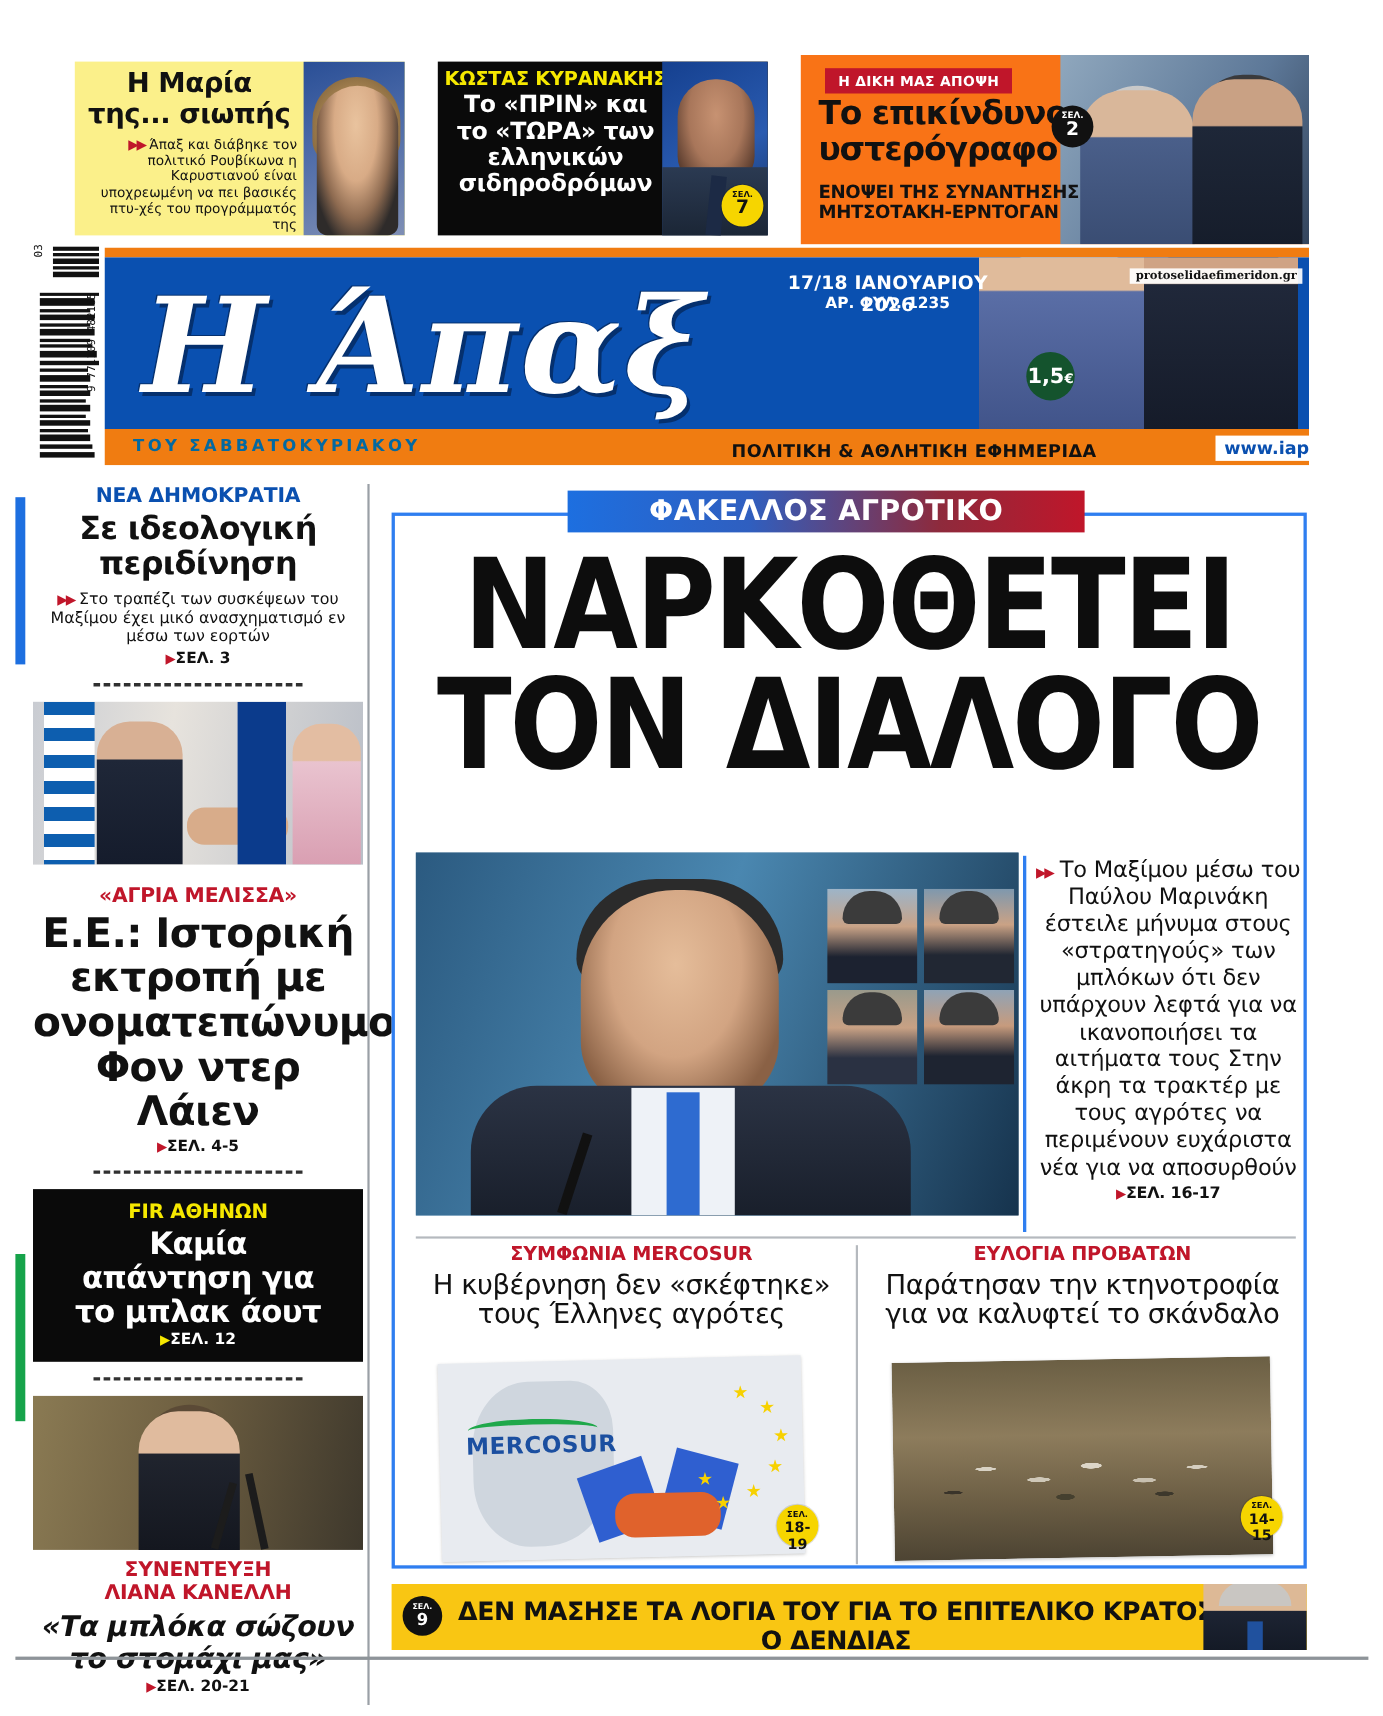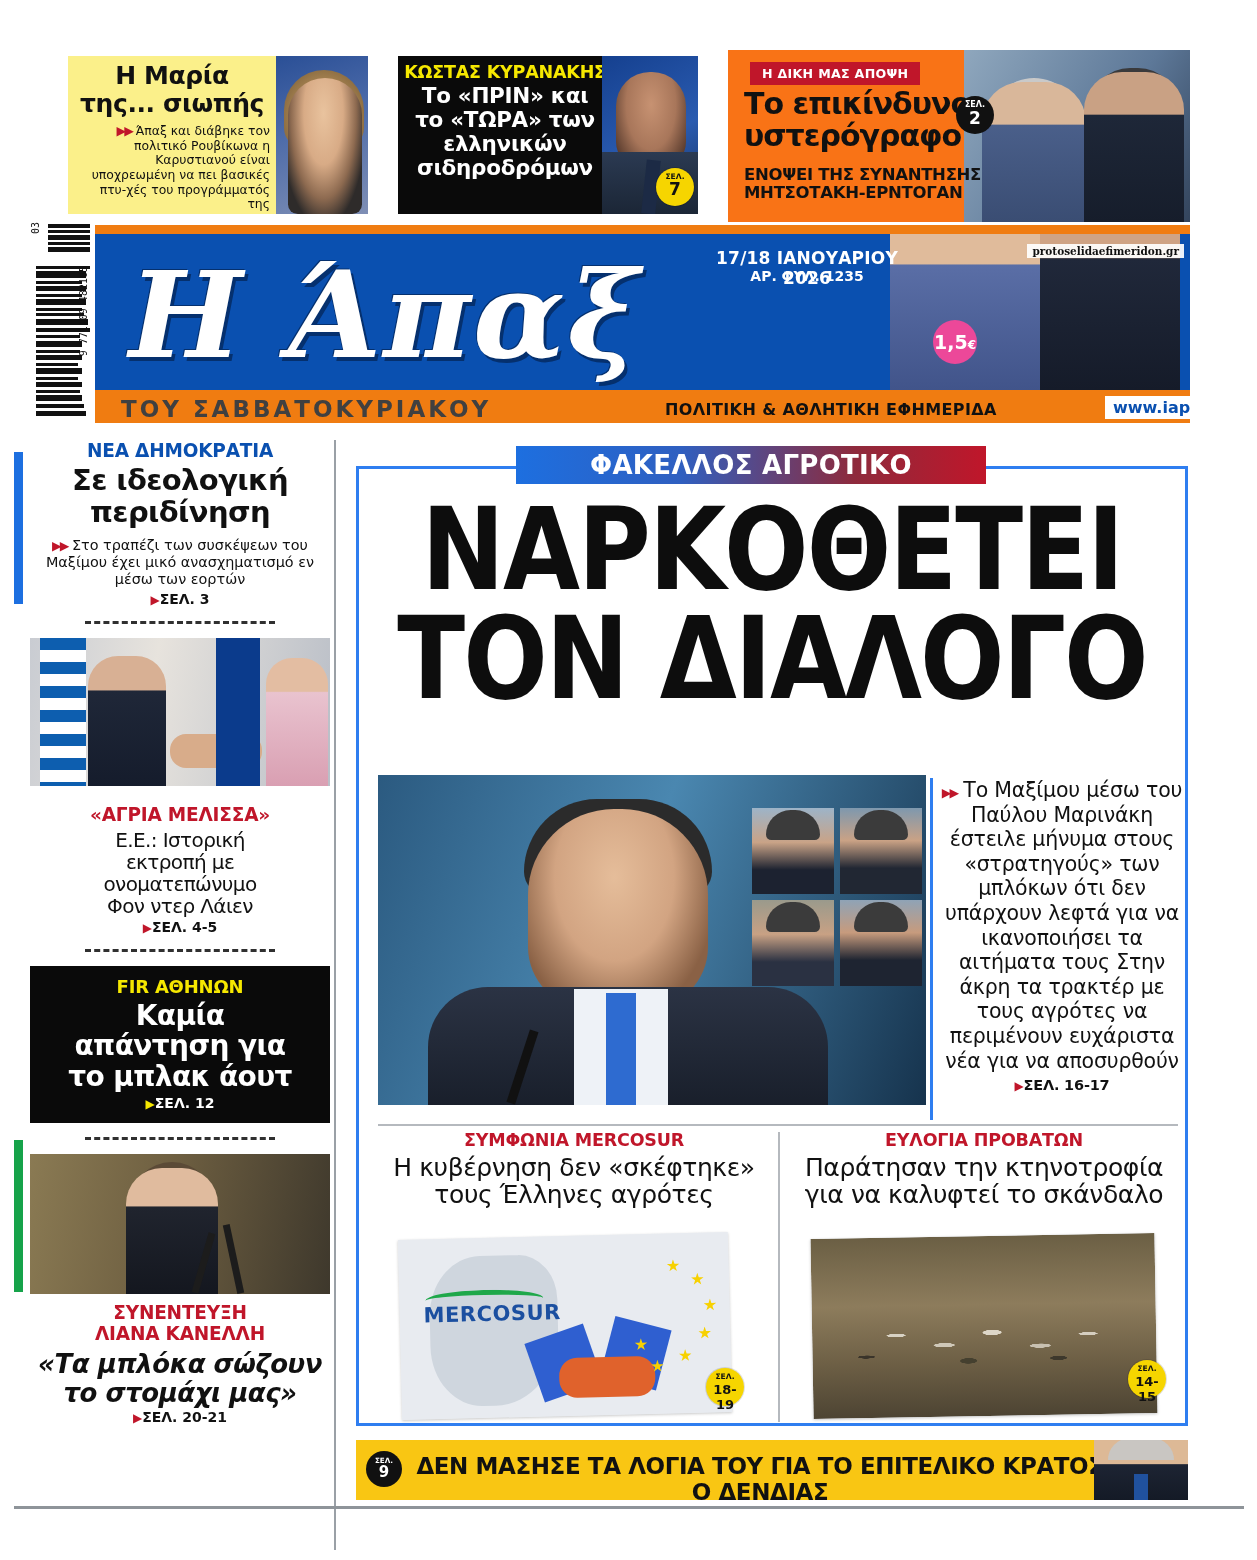--- a/index.html
+++ b/index.html
@@ -71,39 +71,39 @@
   .mh-p1{position:absolute;right:150px;top:-6px;width:150px;height:162px;background:linear-gradient(180deg,#e0bb9b 0%,#e0bb9b 22%,#5a6ea6 23%,#41548a 100%);}
   .mh-p1h{position:absolute;right:158px;top:-8px;width:120px;height:50px;background:#d8d8d8;border-radius:50% 50% 0 0;}
   .mh-p2{position:absolute;right:10px;top:-10px;width:140px;height:166px;background:linear-gradient(180deg,#cfa384 0%,#cfa384 20%,#20283a 21%,#151b29 100%);}
   .mh-p2h{position:absolute;right:22px;top:-12px;width:112px;height:44px;background:#474747;border-radius:50% 50% 0 0;}
   .mh-wmk{position:absolute;right:6px;top:10px;background:rgba(255,255,255,.92);color:#111;font-size:10.5px;font-weight:bold;padding:1px 5px;font-family:"DejaVu Serif",serif;}
   .logo{position:absolute;left:34px;top:6px;font-family:"DejaVu Serif","Liberation Serif",serif;font-style:italic;font-weight:bold;
         font-size:120px;line-height:150px;color:#fff;letter-spacing:2px;
         text-shadow:3px 4px 0 #05306e, -1px -1px 0 #05306e;white-space:nowrap;}
   .mh-date{position:absolute;left:612px;top:14px;color:#fff;font-weight:bold;font-size:17px;letter-spacing:.2px;text-align:center;width:200px;}
   .mh-issue{position:absolute;left:612px;top:34px;color:#fff;font-weight:bold;font-size:14px;text-align:center;width:200px;}
-  .price{position:absolute;left:838px;top:86px;width:44px;height:44px;border-radius:50%;background:#ec4899;color:#fff;
+  .price{position:absolute;left:838px;top:86px;width:44px;height:44px;border-radius:50%;background:#14532d;color:#fff;
     font-weight:bold;font-size:19px;text-align:center;line-height:44px;}
   .price .eu{font-size:12px;}
   .mh-orange-bot{position:absolute;left:0;top:165px;width:1095px;height:33px;background:#f07c11;}
-  .mh-sub{position:absolute;left:26px;top:171px;font-size:23px;font-weight:bold;color:#404040;letter-spacing:3px;}
+  .mh-sub{position:absolute;left:26px;top:171px;font-size:15px;font-weight:bold;color:#0369a1;letter-spacing:3px;}
   .mh-kind{position:absolute;left:570px;top:175px;font-size:16px;font-weight:bold;color:#111;letter-spacing:.4px;}
   .mh-url{position:absolute;left:1010px;top:171px;}
   .mh-url span{display:inline-block;background:#fff;color:#0a50b0;font-size:16px;font-weight:bold;padding:2px 8px;}
 
   
   .rail-blue{position:absolute;left:14px;top:452px;width:9px;height:152px;background:#1d6fe0;}
   .rail-green{position:absolute;left:14px;top:1140px;width:9px;height:152px;background:#16a34a;}
 
   
   .leftcol{position:absolute;left:30px;top:440px;width:300px;height:1110px;}
   .lc-kicker{margin:0;text-align:center;font-size:18.5px;font-weight:bold;color:#0a50b0;letter-spacing:-.2px;}
   .lc-kicker.red{color:#c0162a;}
   .lc-h{margin:4px 0 0 0;text-align:center;font-size:29px;line-height:1.1;font-weight:bold;color:#111;letter-spacing:-.6px;}
-  .lc-h.thin{font-weight:normal;font-size:20px;}
+  .lc-h.thin{font-weight:bold;font-size:37px;}
   .lc-p{margin:8px 0 0 0;text-align:center;font-size:14.4px;line-height:1.2;color:#111;}
   .sel-line{margin:2px 0 0 0;text-align:center;font-size:14px;font-weight:bold;color:#111;}
   .sel-line .tri{color:#c0162a;font-size:12px;}
   .arrows{color:#c0162a;font-size:12.5px;letter-spacing:-2px;font-weight:bold;}
   .dashed{border-top:3px dashed #1a1a1a;width:190px;margin:14px auto;opacity:.9;}
 
   .lc-photo{width:300px;height:148px;background:linear-gradient(100deg,#c9ccd2 0%,#e7e3dd 40%,#b9bec7 100%);position:relative;overflow:hidden;}
   .lc-photo .flagA{position:absolute;left:10px;top:0;width:46px;height:148px;background:repeating-linear-gradient(180deg,#0d5eaf 0 12px,#fff 12px 24px);}
   .lc-photo .flagB{position:absolute;left:186px;top:0;width:44px;height:148px;background:#0b3b8c;}
   .lc-photo .manA{position:absolute;left:58px;top:18px;width:78px;height:130px;background:linear-gradient(180deg,#d8b094 0%,#d8b094 26%,#1f2738 27%,#151c2c 100%);border-radius:30px 30px 0 0;}

